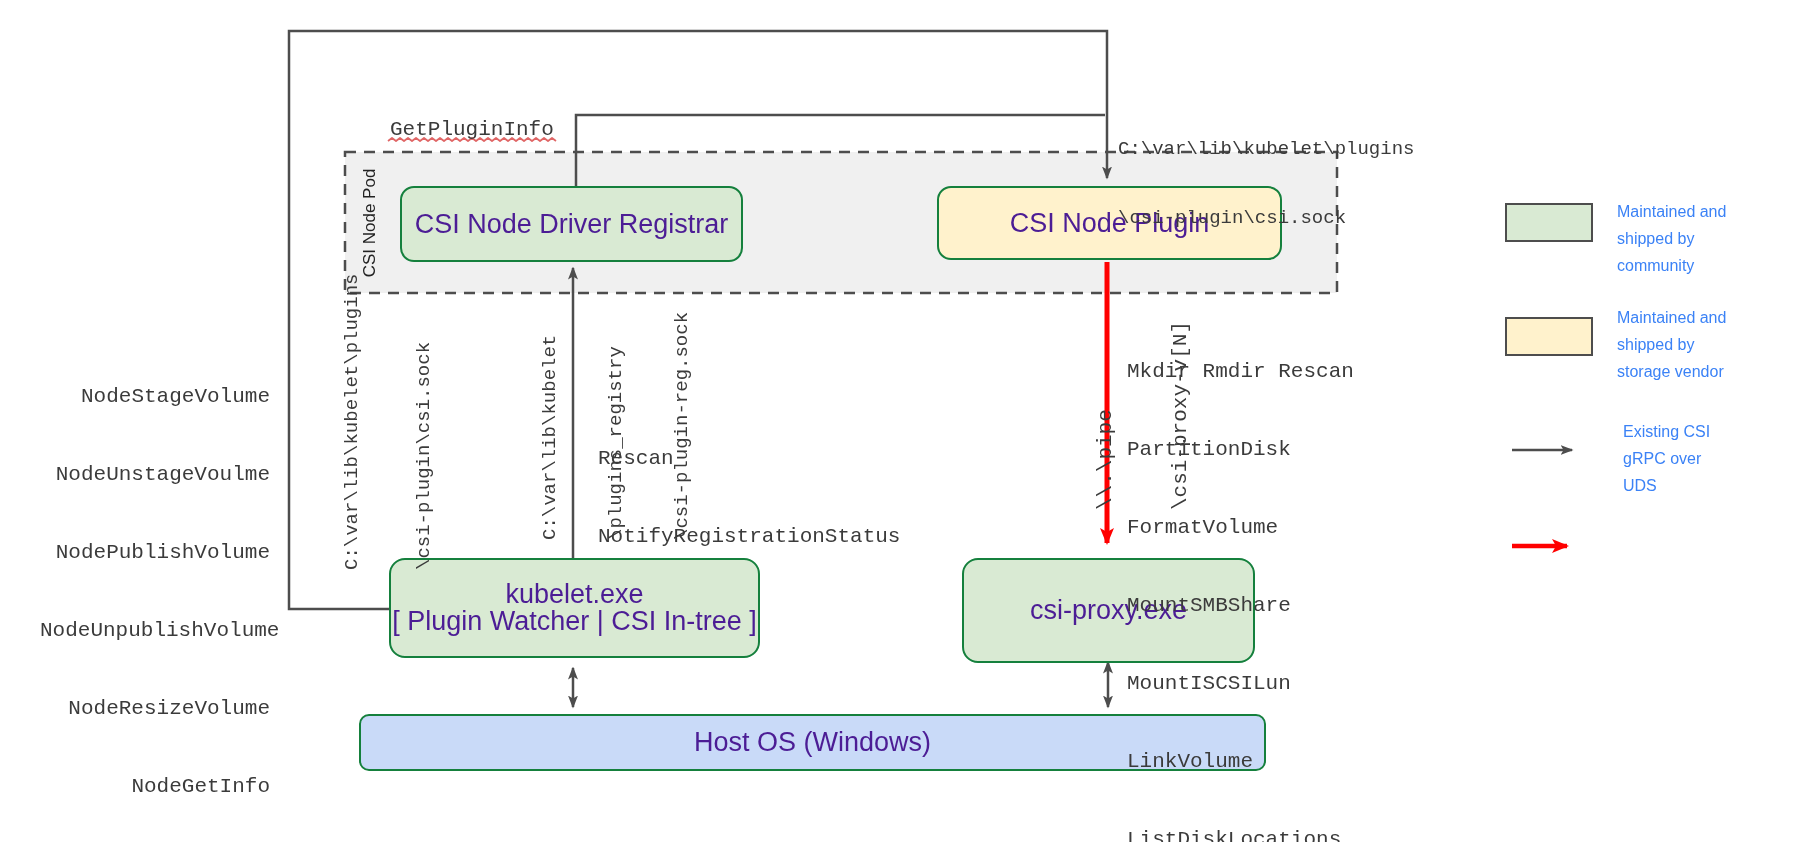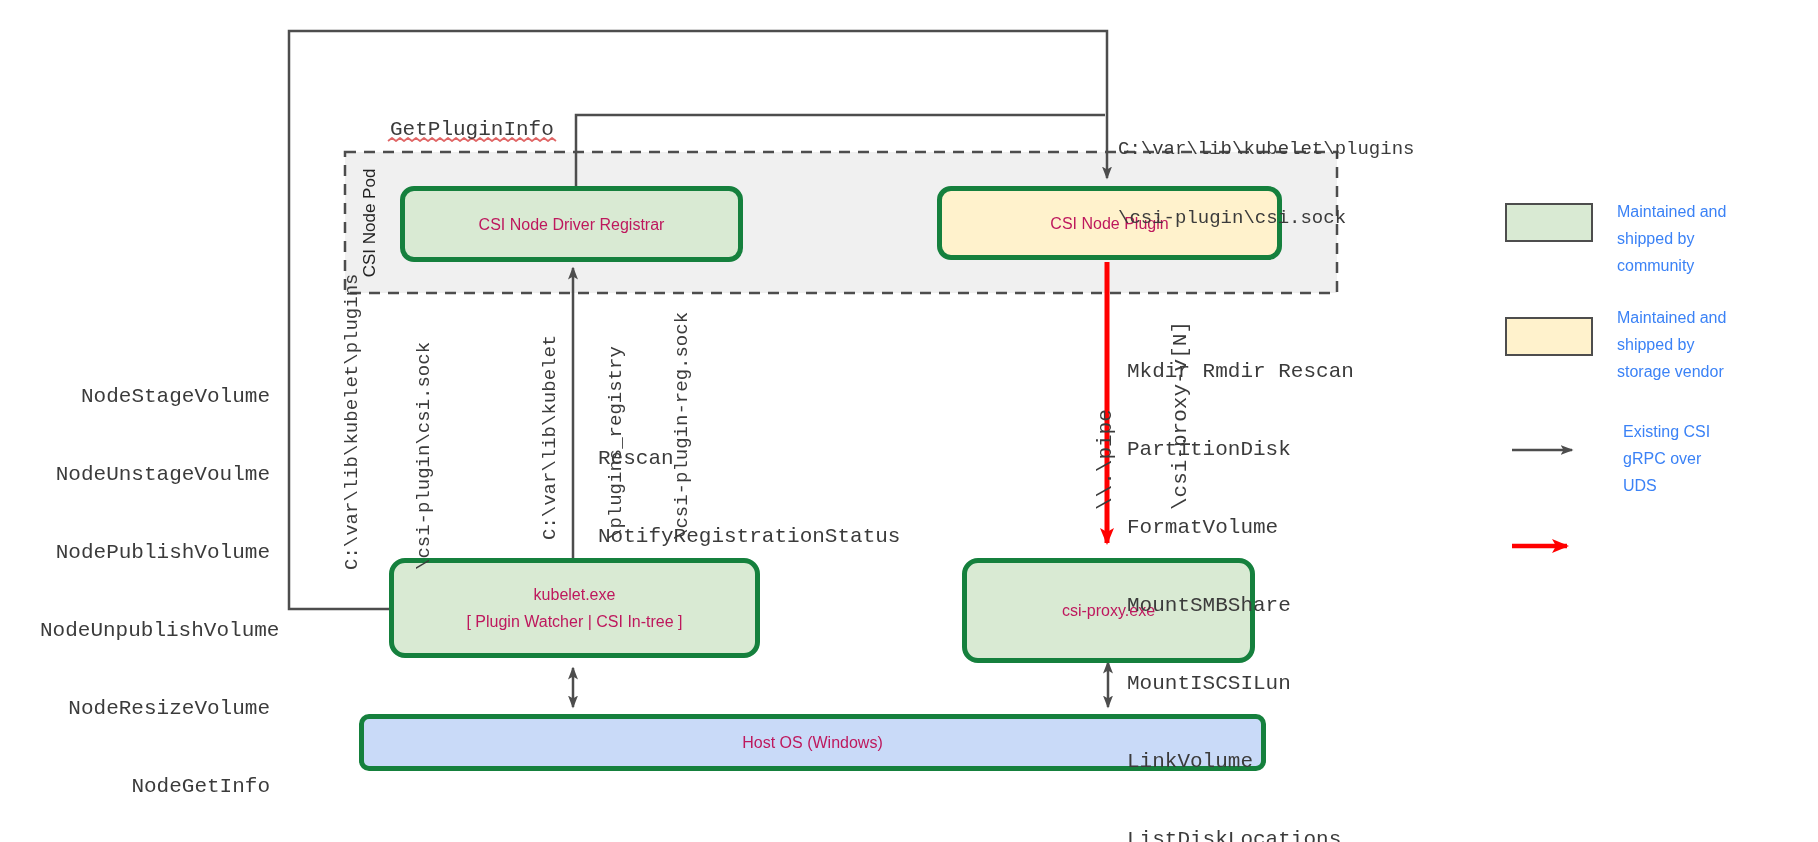--- a/index.html
+++ b/index.html
@@ -1,21 +1,21 @@
 <!DOCTYPE html>
 <html><head>
 <meta charset="utf-8">
 <style>
   html,body{margin:0;padding:0;background:#ffffff;}
   .canvas{position:relative;width:1818px;height:842px;background:#ffffff;overflow:hidden;
           font-family:"Liberation Sans",sans-serif;}
   .wires{position:absolute;left:0;top:0;width:1818px;height:842px;}
-  .box{position:absolute;box-sizing:border-box;border:5px solid #15803d;
+  .box{position:absolute;box-sizing:border-box;border:2px solid #15803d;
        display:flex;flex-direction:column;align-items:center;justify-content:center;
-       text-align:center;font-size:16px;color:#be185d;line-height:27px;}
+       text-align:center;font-size:27px;color:#4c1d95;line-height:27px;}
   .green{background:#d9ead3;}
   .yellow{background:#fff2cc;}
   .blue{background:#c9daf8;}
   .registrar{left:400px;top:186px;width:343px;height:76px;border-radius:14px;}
   .plugin{left:937px;top:186px;width:345px;height:74px;border-radius:14px;}
   .kubelet{left:389px;top:558px;width:371px;height:100px;border-radius:16px;}
   .proxy{left:962px;top:558px;width:293px;height:105px;border-radius:16px;}
   .hostos{left:359px;top:714px;width:907px;height:57px;border-radius:10px;}
   .mono{position:absolute;font-family:"Liberation Mono",monospace;color:#3b3b3b;
         white-space:pre;font-size:21px;line-height:26px;}

